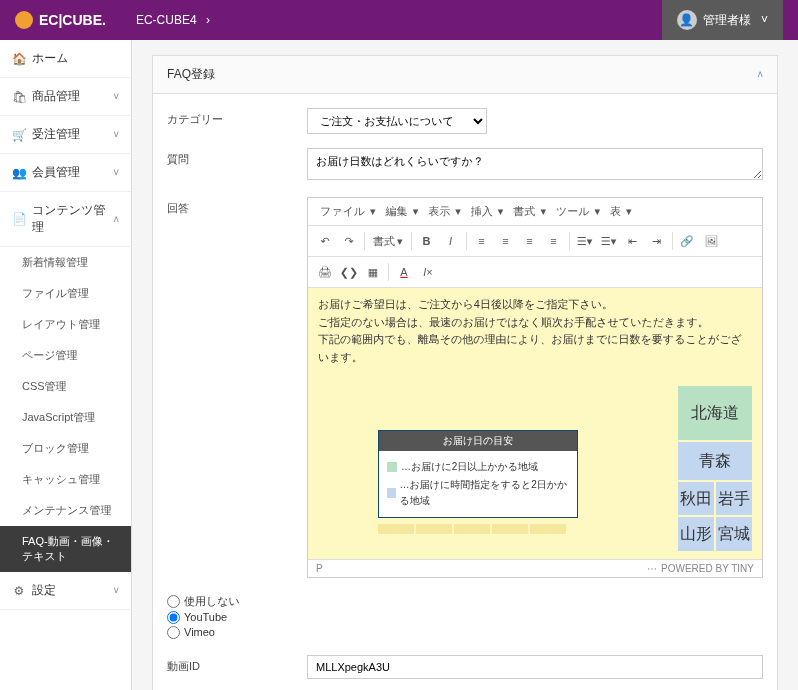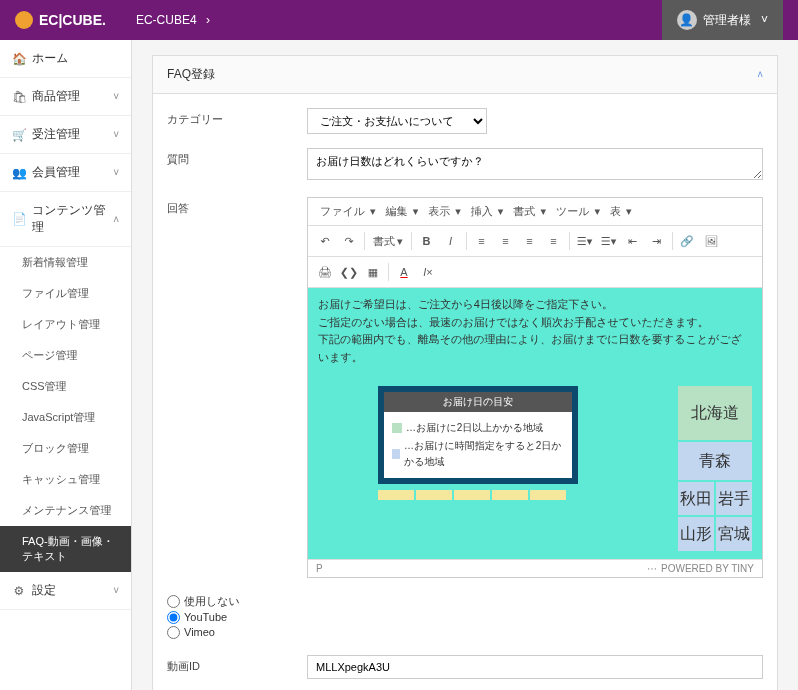--- a/index.html
+++ b/index.html
@@ -51,25 +51,25 @@
     
     .editor { border: 1px solid #ccc; }
     .editor-menubar { padding: 4px 8px; border-bottom: 1px solid #ddd; font-size: 11px; color: #555; display: flex; gap: 4px; }
     .editor-menubar span { padding: 2px 2px; }
     .editor-toolbar { padding: 4px 6px; border-bottom: 1px solid #ddd; display: flex; flex-wrap: wrap; gap: 2px; align-items: center; }
     .tb-btn { width: 22px; height: 22px; border: none; background: transparent; font-size: 11px; color: #555; display: inline-flex; align-items: center; justify-content: center; cursor: pointer; }
     .tb-sep { width: 1px; height: 18px; background: #ddd; margin: 0 2px; }
     .tb-dd { font-size: 11px; color: #555; padding: 2px 4px; display: inline-flex; align-items: center; gap: 2px; }
     .editor-toolbar2 { padding: 4px 6px; border-bottom: 1px solid #ddd; display: flex; gap: 2px; align-items: center; }
     
-    .editor-content { padding: 8px 10px; min-height: 190px; font-size: 11px; line-height: 1.6; position: relative; background: #5eead4; }
+    .editor-content { padding: 8px 10px; min-height: 190px; font-size: 11px; line-height: 1.6; position: relative; background: #fef9c3; }
     .editor-content p { margin: 0; }
     
     .map-figure { margin-top: 20px; display: flex; gap: 20px; }
-    .map-legend { border: 6px solid #0c4a6e; background: #fff; font-size: 10px; }
+    .map-legend { border: 1px solid #0c4a6e; background: #fff; font-size: 10px; margin-top: 44px; }
     .map-legend-title { background: #555; color: #fff; padding: 2px 8px; text-align: center; }
     .map-legend-body { padding: 6px 8px; }
     .legend-row { display: flex; align-items: center; gap: 4px; margin: 2px 0; }
     .sw { width: 10px; height: 10px; display: inline-block; }
     .sw-green { background: #b8e1c4; }
     .sw-blue { background: #c3d6f0; }
     
     .map-cells { display: grid; grid-template-columns: 36px 36px; gap: 2px; font-size: 16px; }
     .map-hokkaido { grid-column: 1 / 3; background: #b8e1c4; padding: 14px 0; text-align: center; }
     .map-aomori { grid-column: 1 / 3; background: #c3d6f0; padding: 6px 0; text-align: center; }

